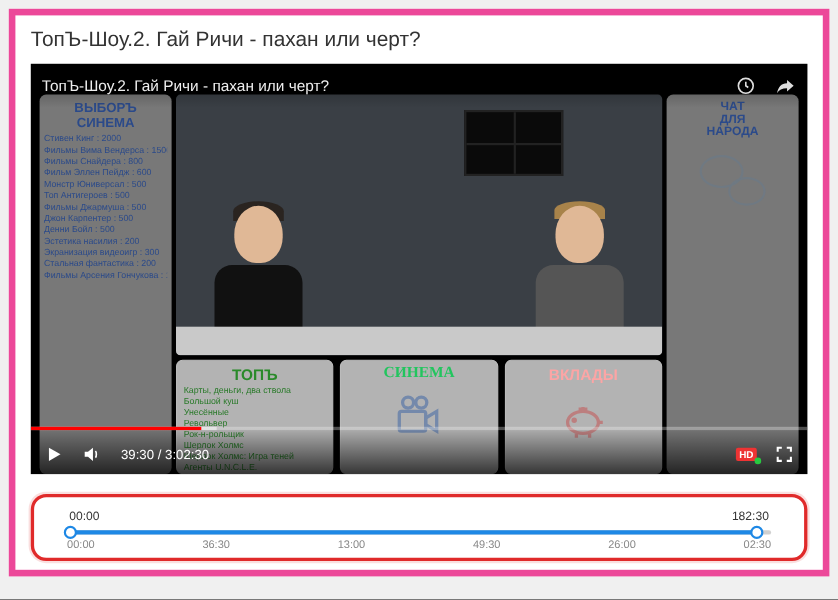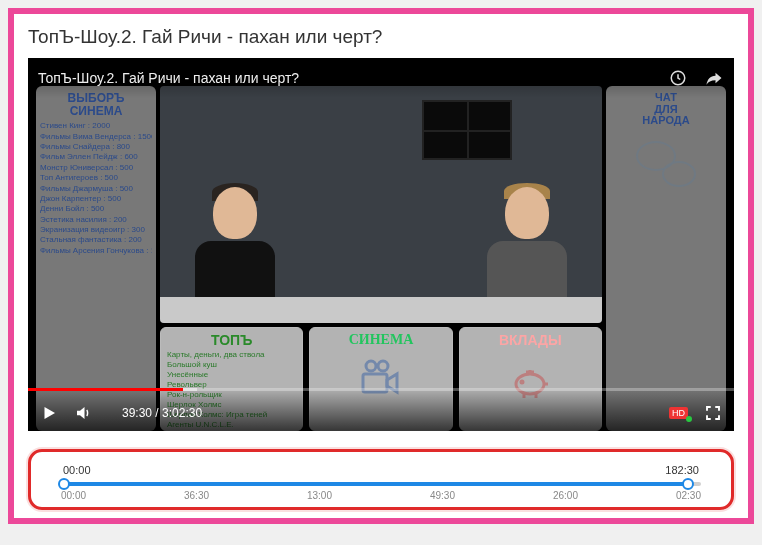--- a/index.html
+++ b/index.html
@@ -214,27 +214,27 @@
     padding: 0 10px;
     color: #fff;
     font-size: 12px;
     height: 28px;
   }
   .cbar .cicon {
     width: 22px; height: 22px;
     display: flex; align-items:center; justify-content:center;
     margin-right: 12px;
   }
-  .cbar .time { margin-left: 16px; }
+  .cbar .time { margin-left: 4px; }
   .cbar .spacer { flex: 1; }
   .hd-badge {
     background: #e33;
     color: #fff;
     font-size: 9px;
-    font-weight: normal;
+    font-weight: bold;
     padding: 1px 3px;
     border-radius: 2px;
     position: relative;
     margin-right: 14px;
   }
   .hd-badge::after {
     content: "";
     position: absolute;
     right: -4px; bottom: -3px;
     width: 6px; height: 6px;

